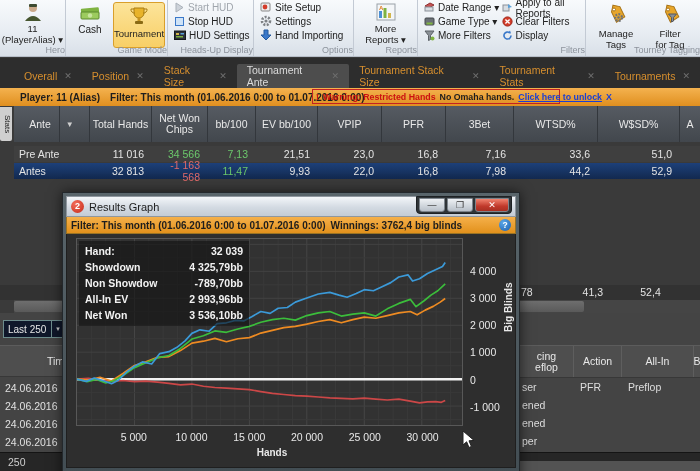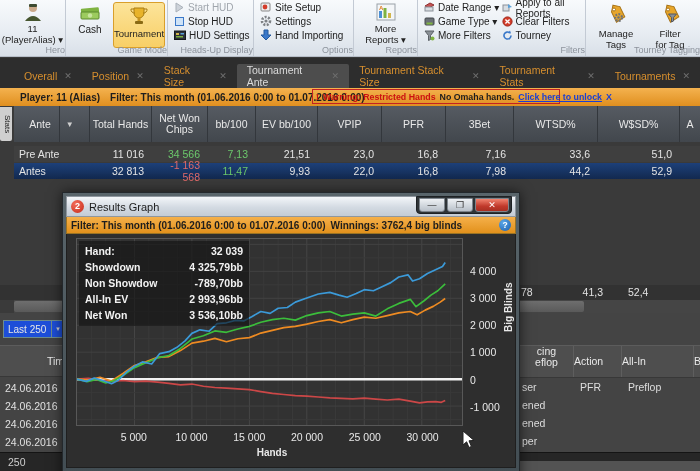--- a/index.html
+++ b/index.html
@@ -64,35 +64,35 @@
     font-size:10.5px; color:#e4e4e4; }
   #partial-row span { position:absolute; top:1px; }
 
   
   #hscroll { position:absolute; left:14px; top:300px; width:686px; height:13px; background:#454545; }
   #hscroll .thumb { position:absolute; left:0; top:1px; width:570px; height:11px;
     background:linear-gradient(#6e6e6e,#5a5a5a); border-radius:2px; }
 
   
   #bottom-panel { position:absolute; left:0; top:313px; width:700px; height:139px; background:#444; }
-  #last250 { position:absolute; left:3px; top:7px; width:62px; height:18px; background:#1d4ed8;
+  #last250 { position:absolute; left:3px; top:7px; width:62px; height:18px; background:#0f172a;
     border:1px solid #6d8c8c; color:#e6e6e6; font-size:10px; display:flex; align-items:center; }
   #last250 .val { flex:1; padding-left:4px; }
   #last250 .dd { width:13px; height:100%; border-left:1px solid #6d8c8c; font-size:7px;
     display:flex; align-items:center; justify-content:center; color:#cfcfcf; }
   #bl-header { position:absolute; left:0; top:32px; width:66px; height:32px; background:#4e4e4e;
     border-top:1px solid #5c5c5c; border-bottom:1px solid #383838; }
   #bl-header .h { position:absolute; right:2px; top:9px; font-size:10.5px; color:#e8e8e8; }
   .date-row { position:absolute; left:0; width:66px; height:18px; font-size:10.5px; color:#e0e0e0;
     display:flex; align-items:center; padding-left:5px; }
   #br-frag { position:absolute; left:520px; top:0; width:180px; height:139px; }
   #br-head { position:absolute; left:0; top:32px; width:180px; height:33px; background:#4e4e4e;
     border-top:1px solid #5c5c5c; border-bottom:1px solid #383838; display:flex;
     font-size:10.5px; color:#e8e8e8; }
-  #br-head .bh { display:flex; align-items:center; text-align:center;
+  #br-head .bh { display:flex; align-items:center; justify-content:center; text-align:center;
     border-right:1px solid #5e5e5e; line-height:11px; overflow-wrap:anywhere; }
   .br-row { position:absolute; left:0; width:180px; height:17px; font-size:10.5px; color:#dedede; }
   .br-row span { position:absolute; top:2px; }
 
   
   #statusbar { position:absolute; left:0; top:452px; width:700px; height:19px; background:#262626;
     border-top:1px solid #141414; color:#cfcfcf; font-size:10.5px; }
   #statusbar .count { position:absolute; left:8px; top:3px; }
   #statusbar .right-strip { position:absolute; left:520px; top:8px; width:180px; height:11px; background:#535353; }
 
@@ -285,21 +285,21 @@
                   <circle cx="5.5" cy="5.5" r="4.6" fill="#d33c2a" stroke="#9e2417"></circle>
                   <path d="M3.4 3.4 l4.2 4.2 M7.6 3.4 l-4.2 4.2" stroke="#fff" stroke-width="1.4"></path>
                 </svg></span>
             <span class="rtext">Clear Filters</span>
           </div>
           <div class="rrow" style="padding-left:2px">
             <span class="ricon"><svg width="11" height="11" viewBox="0 0 11 11">
                   <path d="M9 5.5 a3.5 3.5 0 1 1 -1.2 -2.6" fill="none" stroke="#3a78c9" stroke-width="1.6"></path>
                   <path d="M8 0.5 l1 3 -3 -0.6 z" fill="#3a78c9"></path>
                 </svg></span>
-            <span class="rtext">Tourney</span>
+            <span class="rtext">Display</span>
           </div>
         </div>
       </div>
       <div class="rgroup-label">Filters</div>
     </div>
 
     <div class="rgroup" style="width:114px; border-right:none">
       <div style="display:flex; justify-content:center; gap:8px; padding-top:1px;">
         <div class="bigbtn" style="width:46px">
           <span class="ricon">
@@ -412,21 +412,21 @@
         <div class="td c5">22,0</div>
         <div class="td c6">16,8</div>
         <div class="td c7">7,98</div>
         <div class="td c8">44,2</div>
         <div class="td c9">52,9</div>
       </div>
     </div>
     <div id="partial-row">
       <span style="left:521px">78</span>
       <span style="left:558px; width:45px; text-align:right">41,3</span>
-      <span style="left:628px; width:45px; text-align:left">52,4</span>
+      <span style="left:628px; width:45px; text-align:center">52,4</span>
     </div>
   </div>
 
   <div id="hscroll">
       <div class="thumb"></div>
     </div>
 
   <div id="bottom-panel">
     <div id="last250">
       <span class="val">Last 250</span>

